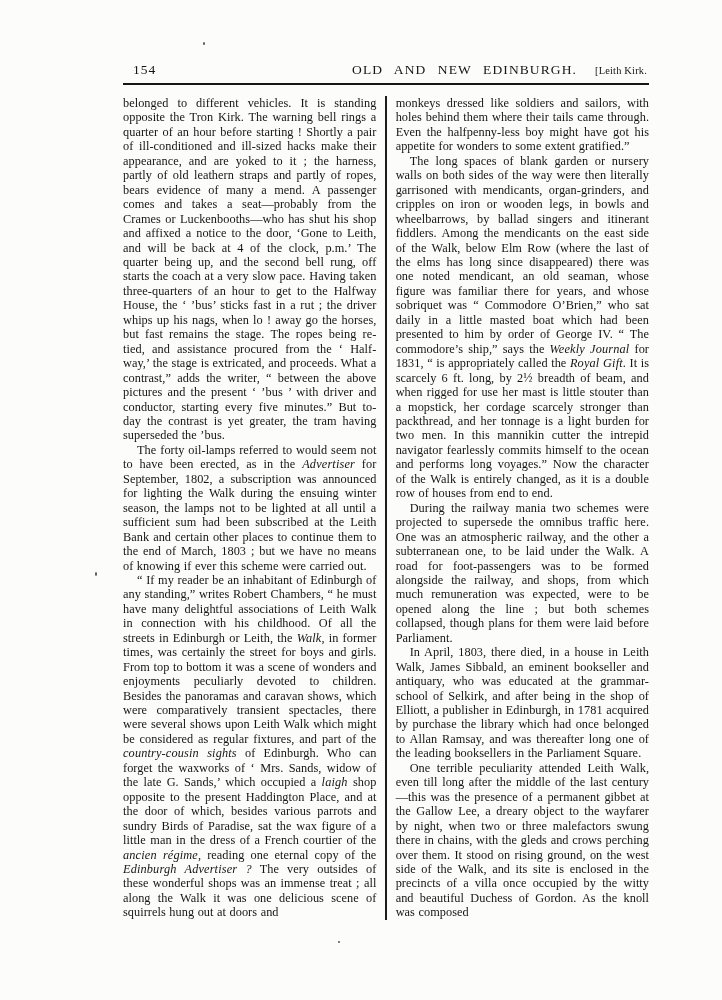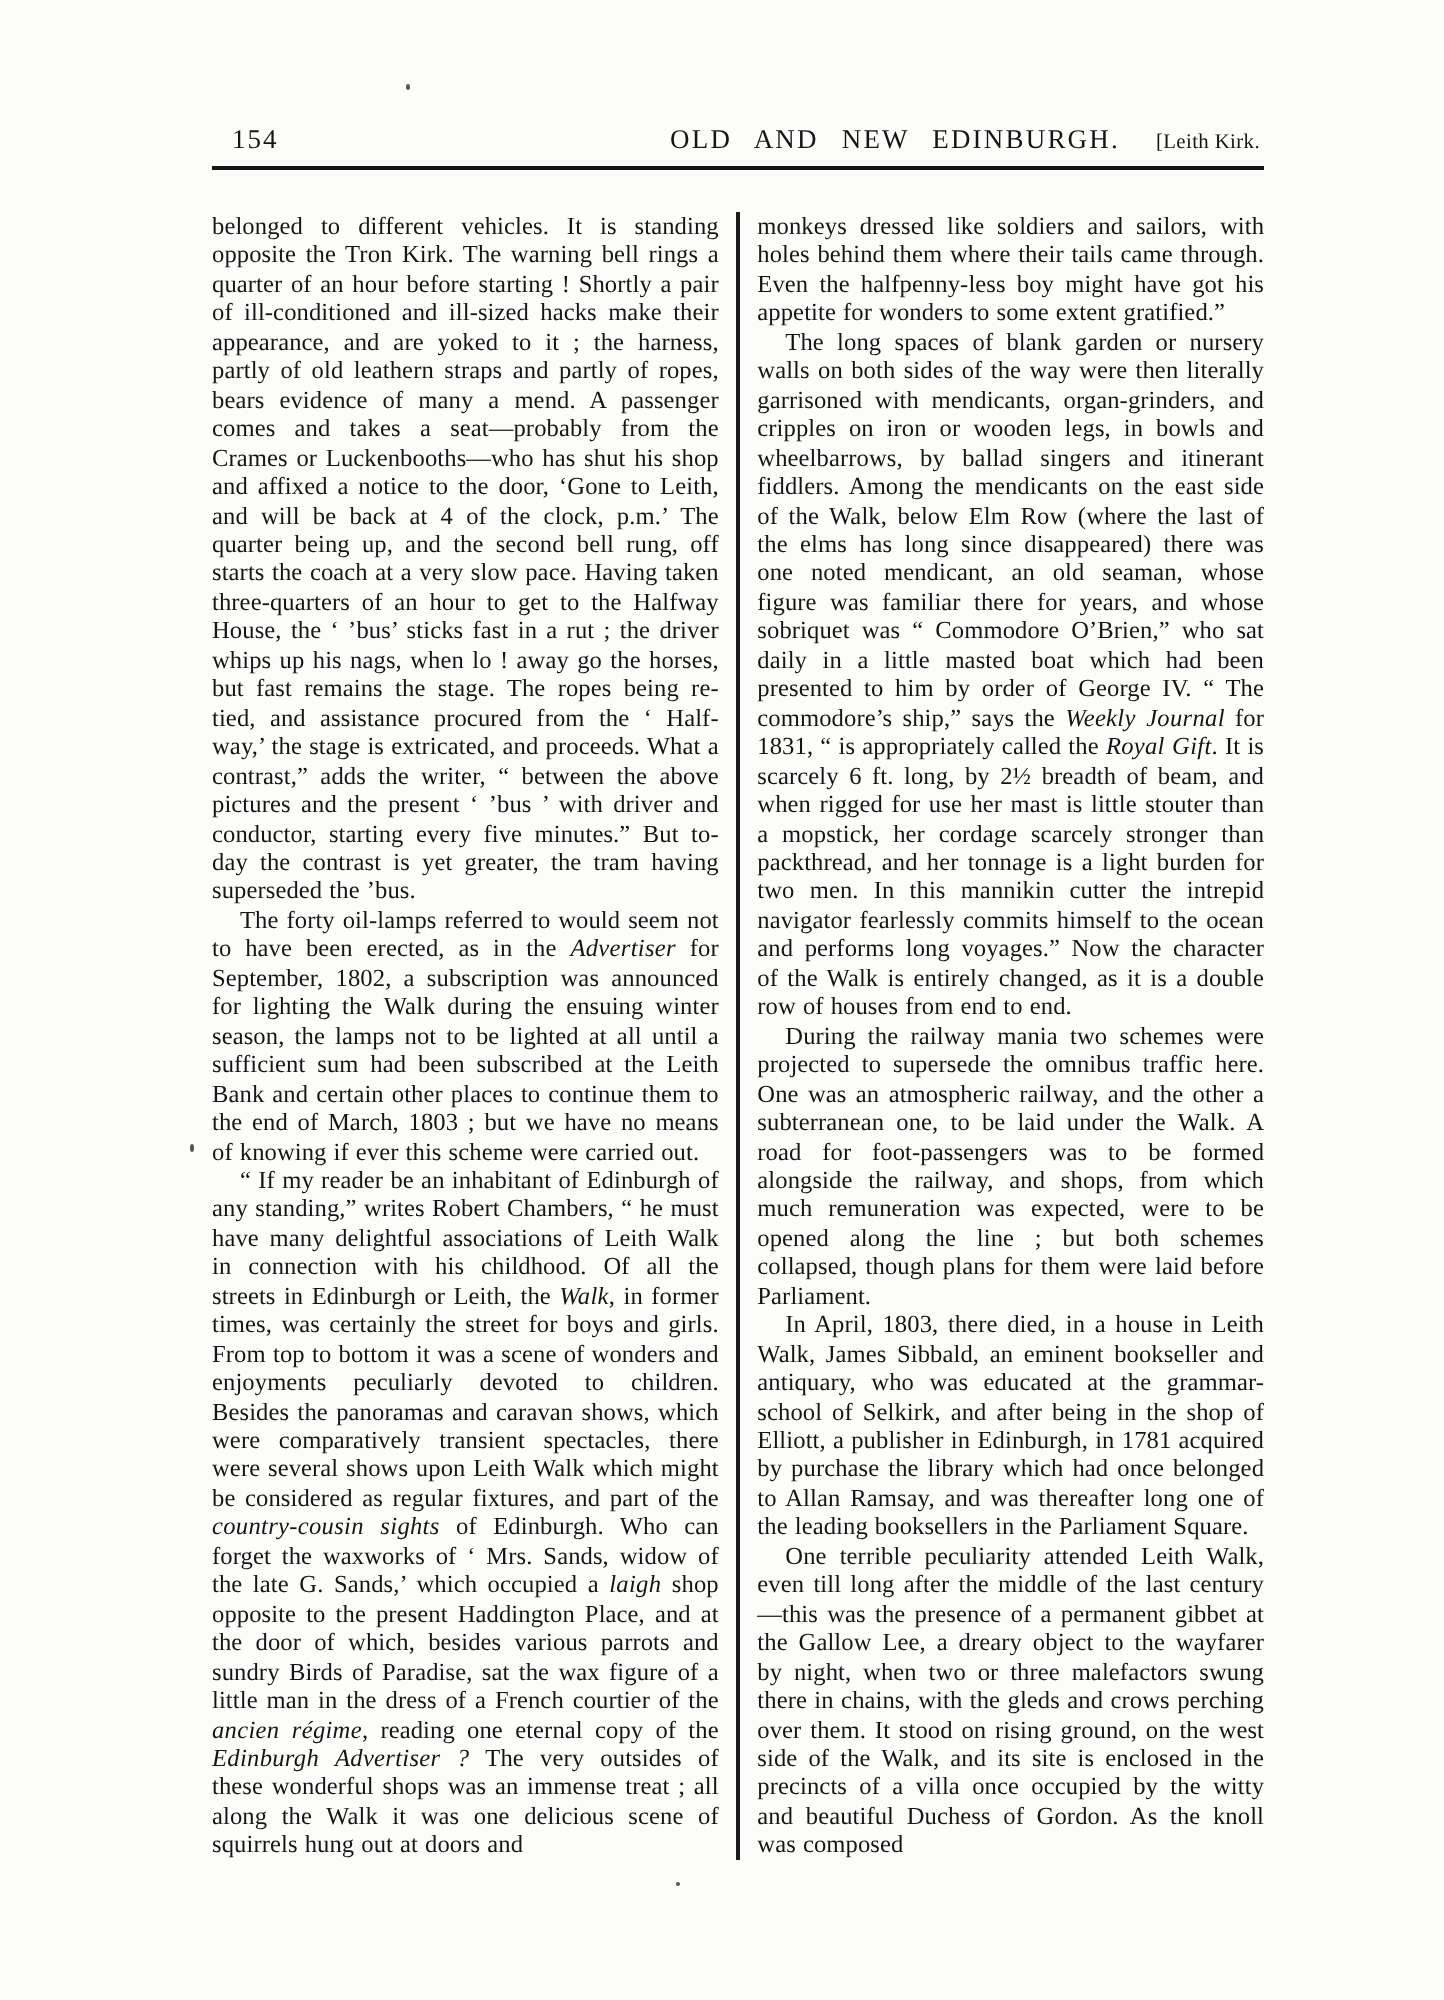--- a/index.html
+++ b/index.html
@@ -6,21 +6,21 @@
   body {
     width: 722px; height: 1000px;
     background: #fcfcfa;
     overflow: hidden;
     position: relative;
     font-family: "Liberation Serif", serif;
     color: #151515;
   }
   .sheet {
     position: absolute;
-    left: 106px; top: 62px;
+    left: 123px; top: 62px;
     width: 526px;
   }
   .running-head {
     display: flex;
     align-items: baseline;
     justify-content: space-between;
     padding: 0 2px 0 10px;
   }
   .page-number {
     font-size: 13.5px;
@@ -41,21 +41,21 @@
     letter-spacing: 0.2px;
   }
   .head-rule {
     margin-top: 5px;
     height: 2px;
     background: #161616;
     border: none;
   }
   .columns {
     display: flex;
-    margin-top: 21px;
+    margin-top: 11px;
   }
   .column {
     flex: 1;
     text-align: justify;
     font-size: 12.3px;
     line-height: 14.45px;
     word-spacing: 0.4px;
     letter-spacing: 0.05px;
   }
   .column.left { padding-right: 9px; }

